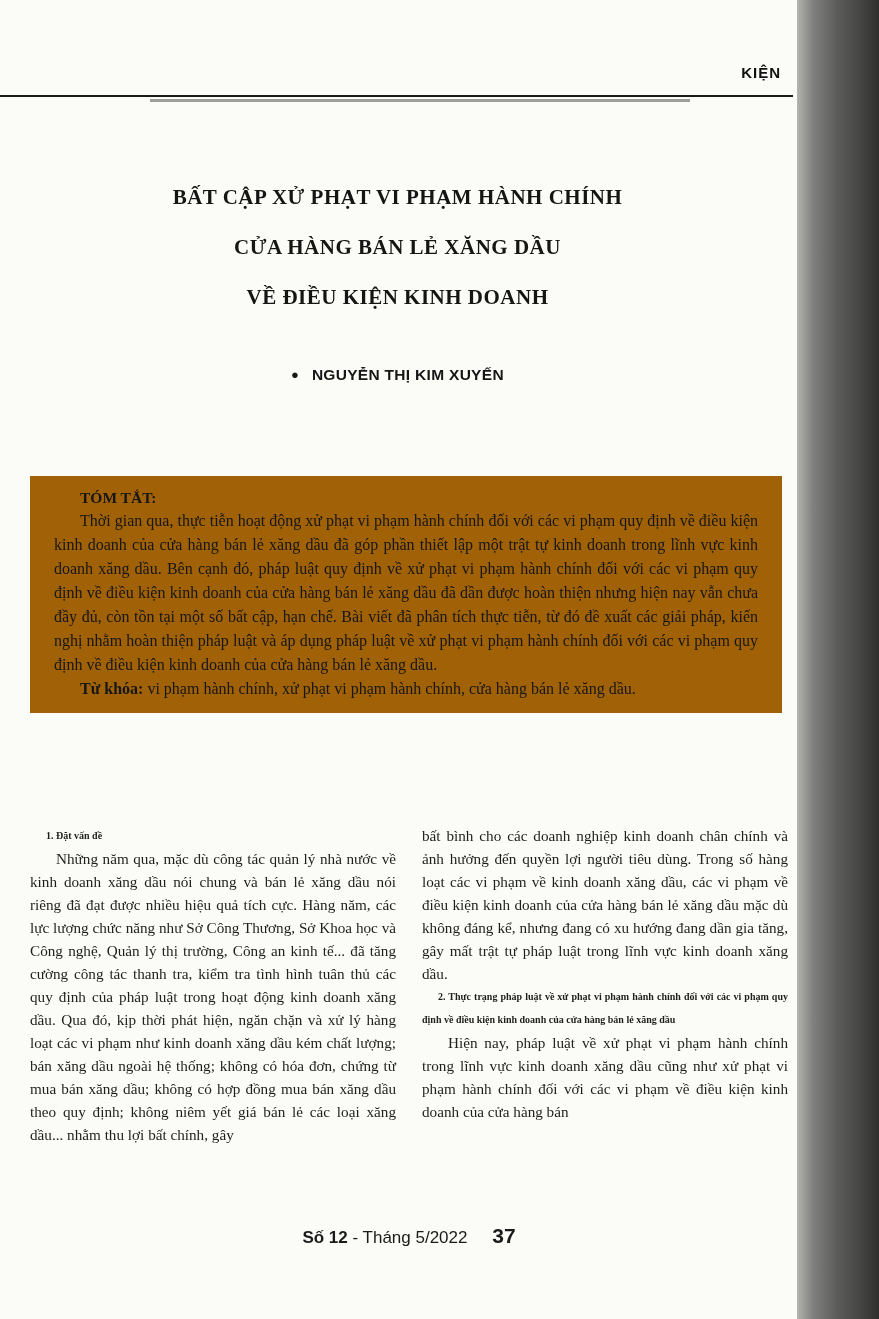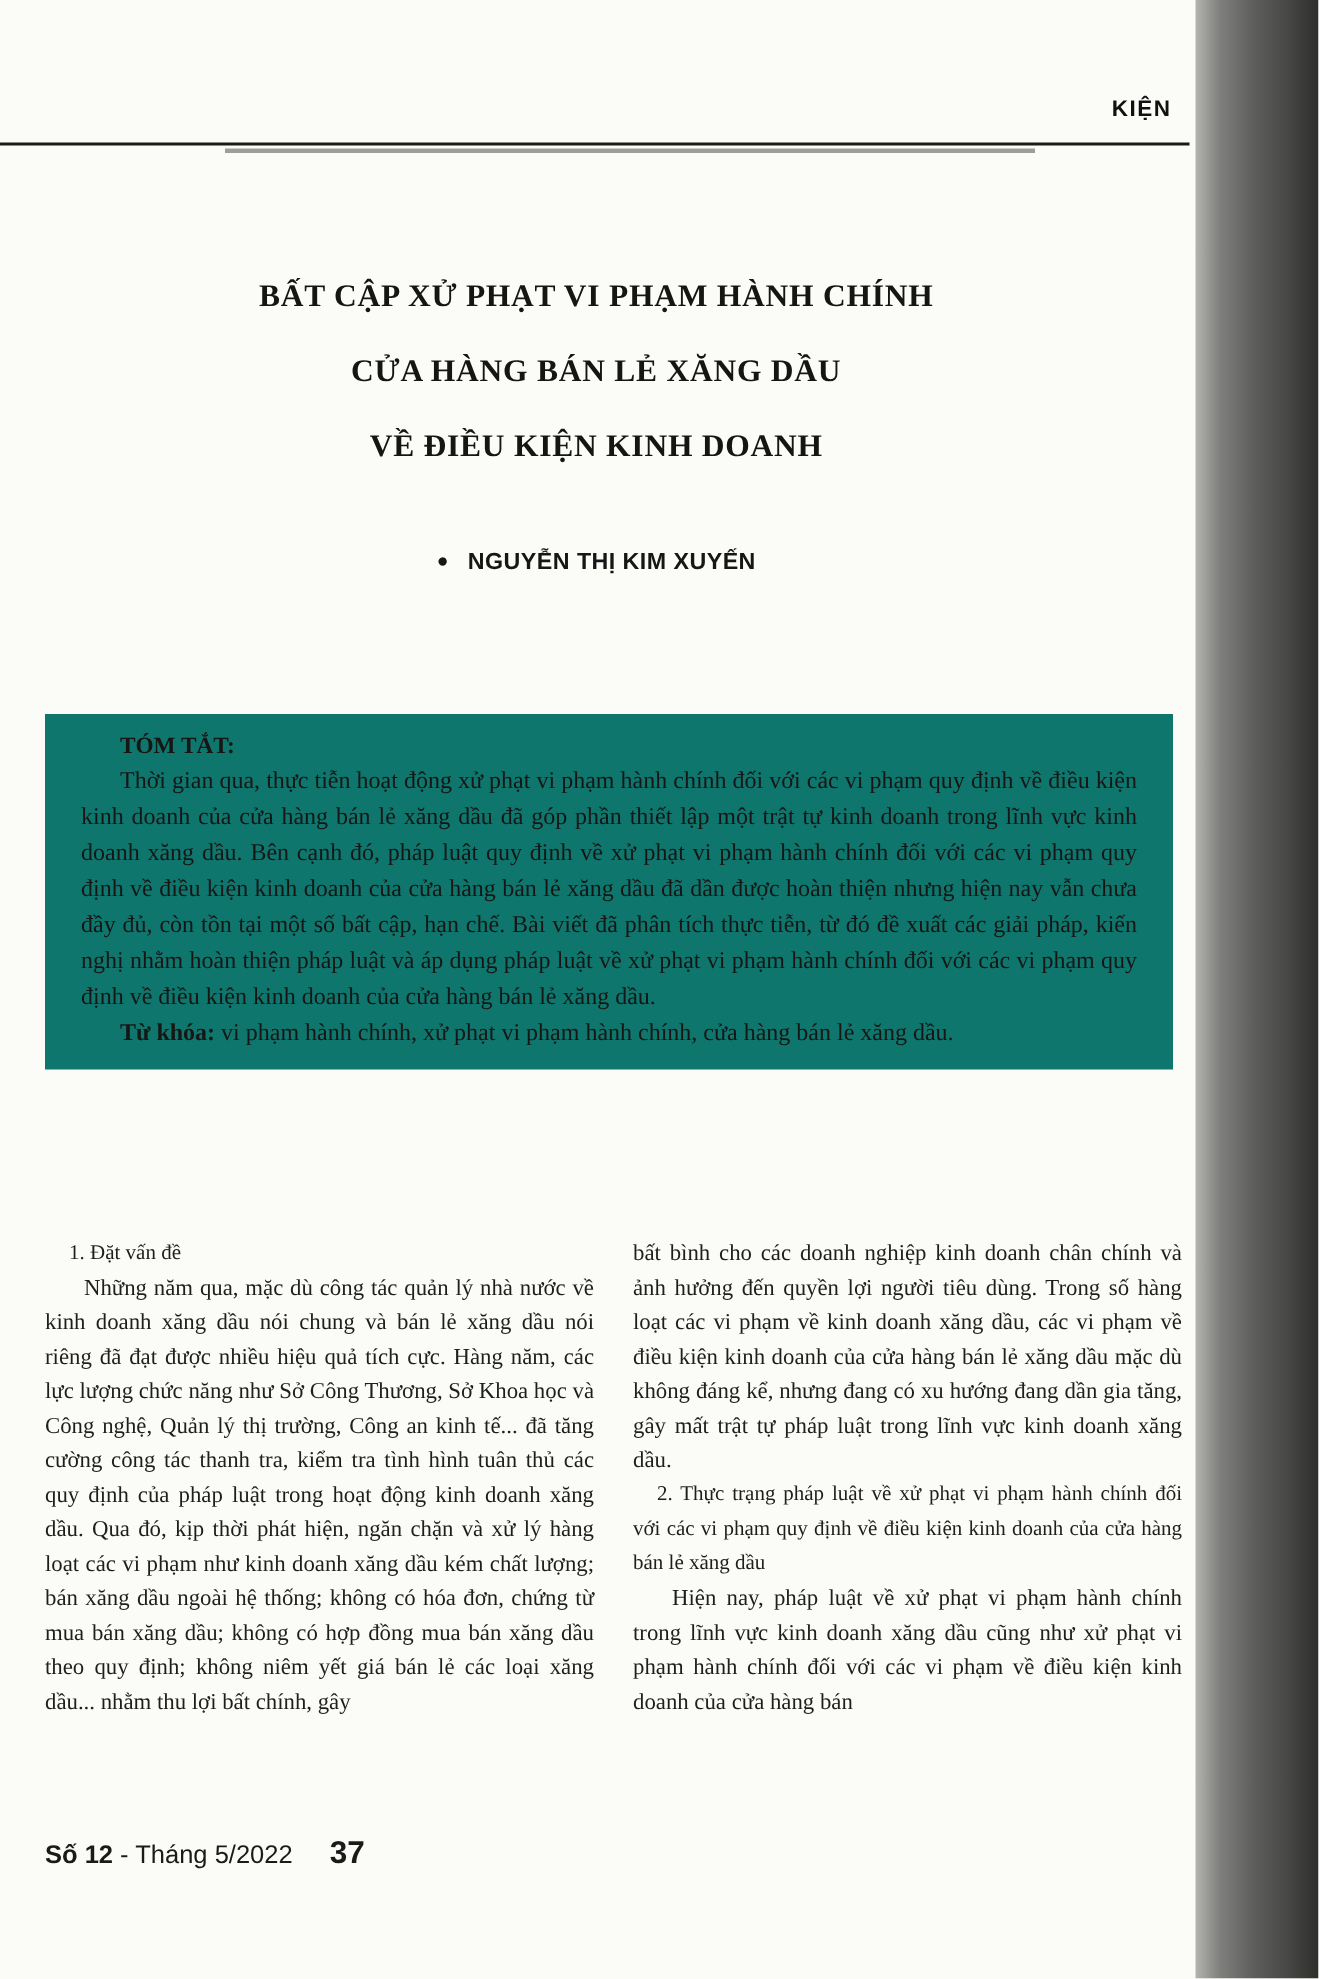--- a/index.html
+++ b/index.html
@@ -41,49 +41,49 @@
     text-align:center;
     font-family:"Liberation Sans", sans-serif;
     font-weight:bold; font-size:15.5px; letter-spacing:.3px;
     color:#161616;
   }
   .author-line .bullet { margin-right:8px; font-size:13px; vertical-align:1px; }
   .abstract-box {
     position:absolute; top:476px; left:30px; width:752px;
     box-sizing:border-box;
     padding:13px 24px 12px 24px;
-    background:#0f766e;
+    background:#a16207;
     color:#161615;
   }
   .abstract-box .abstract-heading {
     display:block; font-weight:bold; font-size:15.5px;
     text-indent:26px; margin-bottom:2px;
   }
   .abstract-box p {
     margin:0; font-size:16px; line-height:24px;
     text-align:justify; text-indent:26px;
   }
   .abstract-box .kw-label { font-weight:bold; }
   .columns {
     position:absolute; top:824px; left:30px; width:758px;
     display:flex; gap:26px;
   }
   .col {
     width:366px; font-size:15.2px; line-height:23px;
     text-align:justify; color:#1e1e1d;
   }
   .col h3 {
-    margin:0; font-size:14px; line-height:23px;
-    font-weight:normal; text-indent:16px; text-align:justify;
+    margin:0; font-size:10px; line-height:23px;
+    font-weight:bold; text-indent:16px; text-align:justify;
   }
   .col p { margin:0; text-indent:26px; }
   .col p.continuation { text-indent:0; }
   .footer {
     position:absolute; top:1224px; left:30px; width:758px;
-    text-align:left;
+    text-align:center;
     font-family:"Liberation Sans", sans-serif;
     font-size:17px; color:#1a1a1a;
   }
   .footer .issue-bold { font-weight:bold; }
   .footer .issue-rest { font-weight:normal; }
   .footer .page-num { font-weight:bold; font-size:21px; margin-left:20px; }
 </style>
 </head>
 <body>
 

